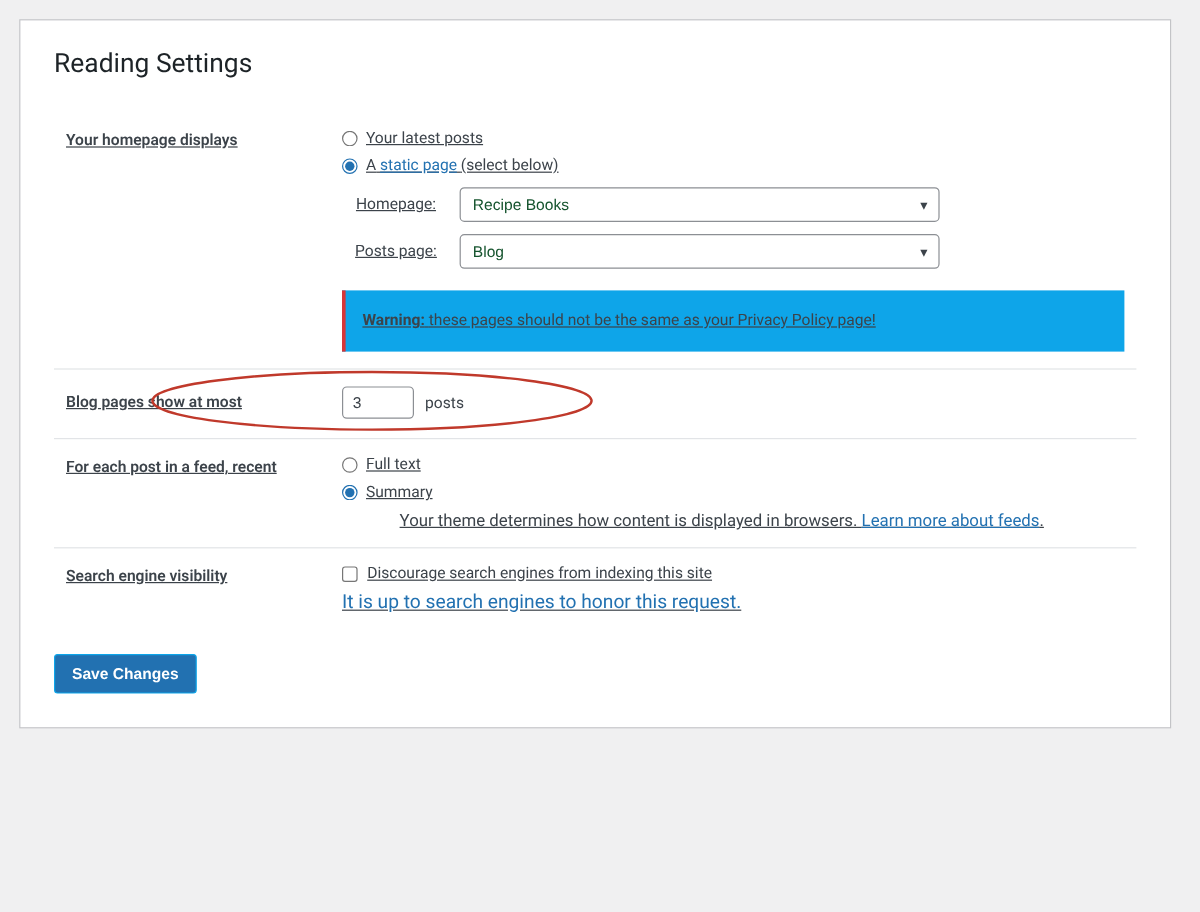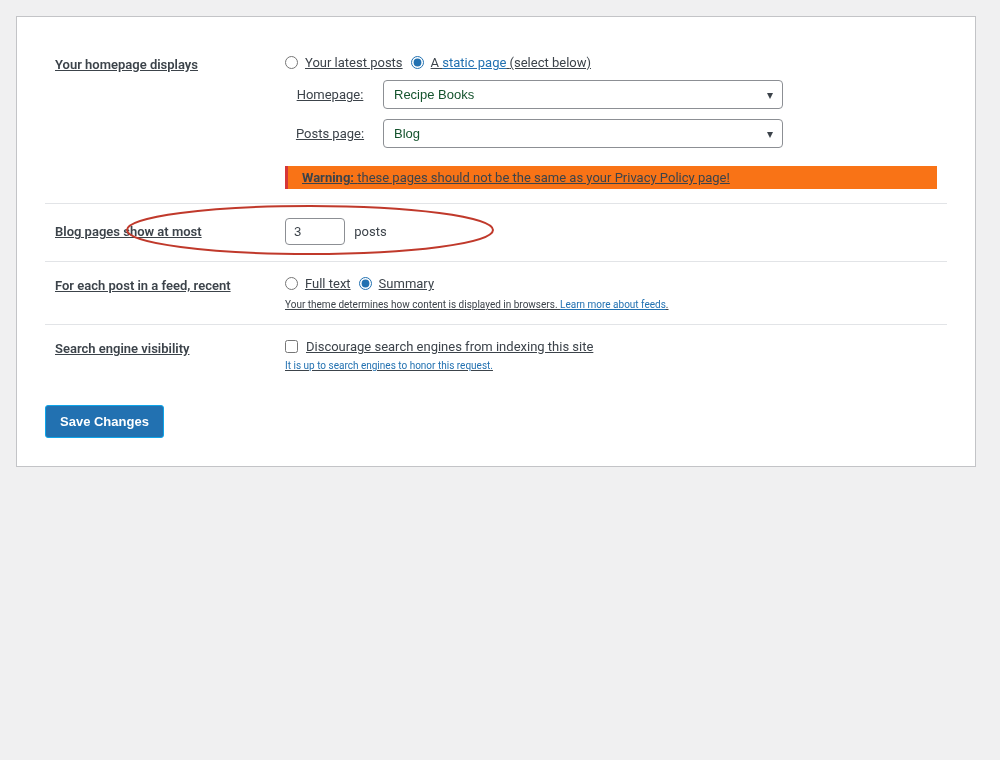--- a/index.html
+++ b/index.html
@@ -44,21 +44,21 @@
       padding-top: 16px;
       font-weight: 600;
       color: #3c434a;
       font-size: 13px;
     }
     .settings-table td.field-col {
       padding-left: 20px;
     }
     .radio-group {
       display: flex;
-      flex-direction: row;
+      flex-direction: column;
       gap: 8px;
     }
     .radio-row {
       display: flex;
       align-items: center;
       gap: 7px;
     }
     .radio-row input[type="radio"] {
       margin: 0;
       cursor: pointer;
@@ -112,22 +112,22 @@
       position: absolute;
       right: 10px;
       top: 50%;
       transform: translateY(-50%);
       pointer-events: none;
       color: #3c434a;
       font-size: 12px;
     }
     .warning-box {
       border-left: 3px solid #d63638;
-      background: #f97316;
-      padding: 4px 14px;
+      background: #0ea5e9;
+      padding: 18px 14px;
       margin-top: 8px;
       font-size: 13px;
       color: #3c434a;
     }
     .warning-box strong {
       font-weight: 700;
     }
     .number-input {
       width: 60px;
       border: 1px solid #8c8f94;
@@ -137,39 +137,40 @@
       color: #3c434a;
       text-align: left;
       outline: none;
     }
     .inline-text {
       margin-left: 6px;
       color: #3c434a;
     }
     .feed-info {
       margin-top: 8px;
-      font-size: 10px;
-      color: #3c434a;
+      font-size: 14px;
+      color: #3c434a;
+      margin-left: 48px;
     }
     .checkbox-row {
       display: flex;
       align-items: center;
       gap: 8px;
     }
     .checkbox-row input[type="checkbox"] {
       cursor: pointer;
       accent-color: #2271b1;
     }
     .checkbox-row label {
       cursor: pointer;
     }
     .hint-text {
       margin-top: 6px;
       color: #2271b1;
-      font-size: 10px;
+      font-size: 16px;
     }
     .save-button {
       background: #2271b1;
       color: #fff;
       border: 1px solid #0ea5e9;
       border-radius: 3px;
       padding: 8px 14px;
       font-size: 13px;
       font-weight: 600;
       cursor: pointer;
@@ -177,20 +178,21 @@
     }
     .settings-table tr.highlighted-row td {
       padding-top: 16px;
       padding-bottom: 16px;
     }
   </style>
 </head>
 <body>
 
 <div class="page-wrap">
+  <h1>Reading Settings</h1>
 
   <table class="settings-table">
 
     <tbody>
         <tr>
       <td class="label-col">Your homepage displays</td>
       <td class="field-col">
         <div class="radio-group">
           <div class="radio-row">
             <input type="radio" id="latest-posts" name="homepage-display" style="">

